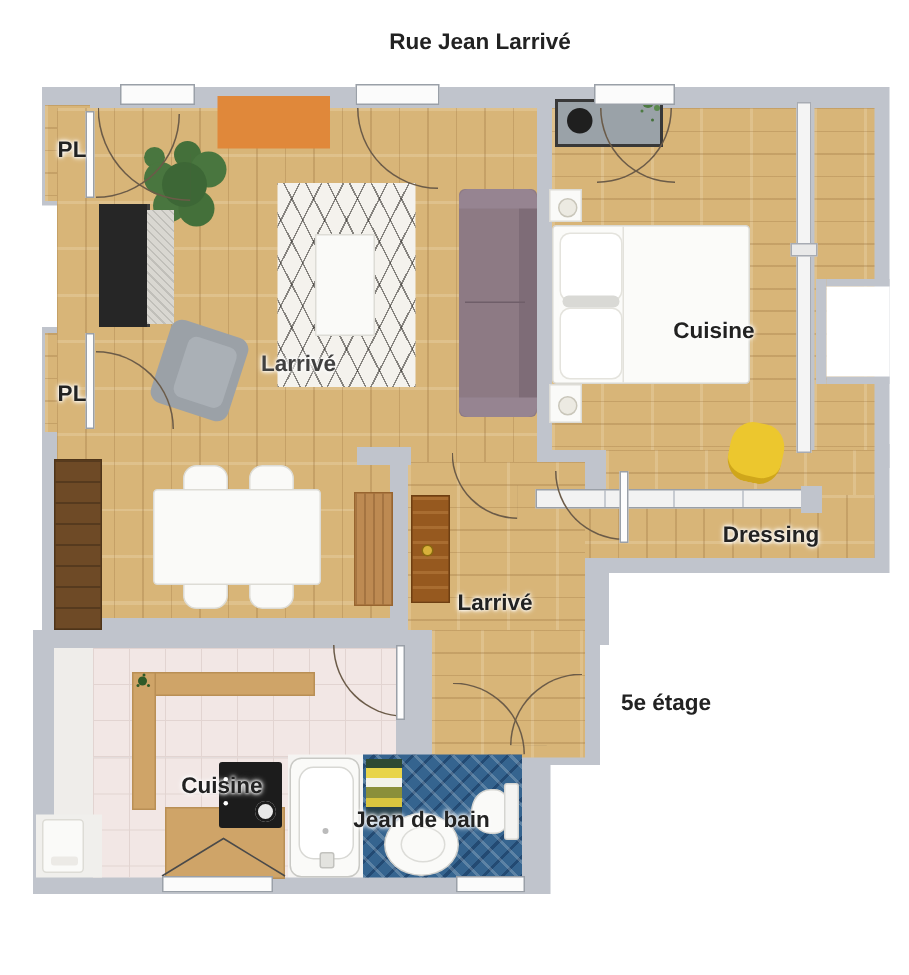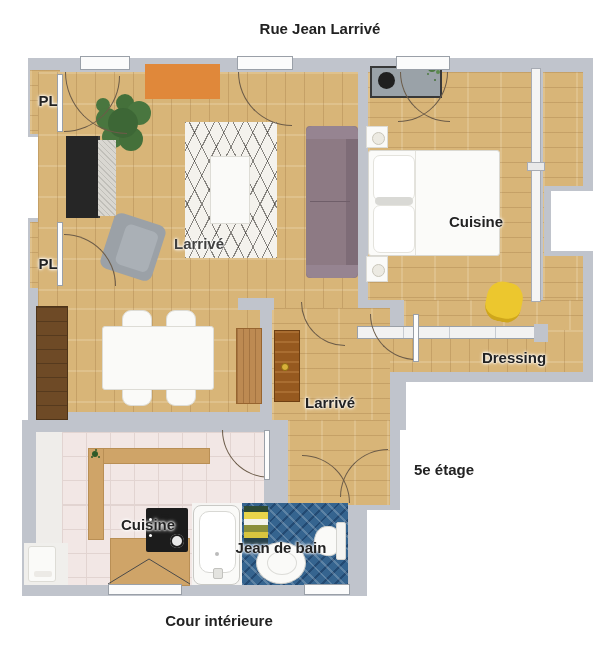--- a/index.html
+++ b/index.html
@@ -197,15 +197,14 @@
   <div class="lbl" style="left:320px;top:28px;">Rue Jean Larrivé</div>
   <div class="lbl" style="left:48px;top:100px;">PL</div>
   <div class="lbl" style="left:48px;top:263px;">PL</div>
   <div class="lbl" style="left:199px;top:243px;color:#404040;">Larrivé</div>
   <div class="lbl" style="left:476px;top:221px;">Cuisine</div>
   <div class="lbl" style="left:514px;top:357px;">Dressing</div>
   <div class="lbl" style="left:330px;top:402px;">Larrivé</div>
   <div class="lbl" style="left:444px;top:469px;">5e étage</div>
   <div class="lbl" style="left:148px;top:508px;margin-top:16px;">Cuisine</div>
   <div class="lbl" style="left:281px;top:547px;">Jean de bain</div>
-  <div class="lbl" style="left:219px;top:620px;">Cour intérieure</div>
 
 </div>
 
 </body></html>

